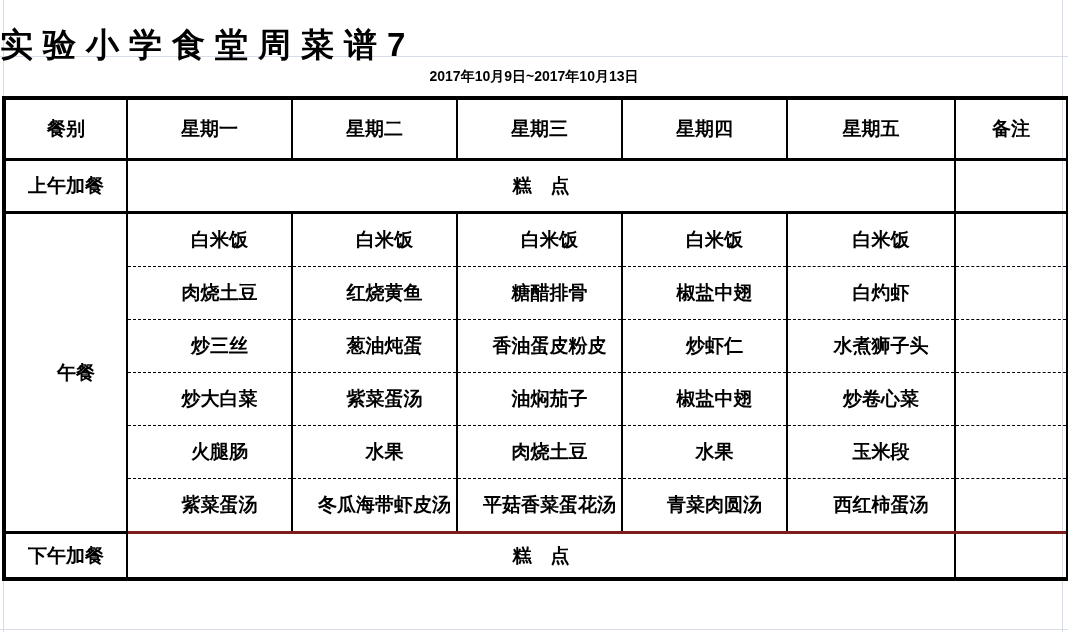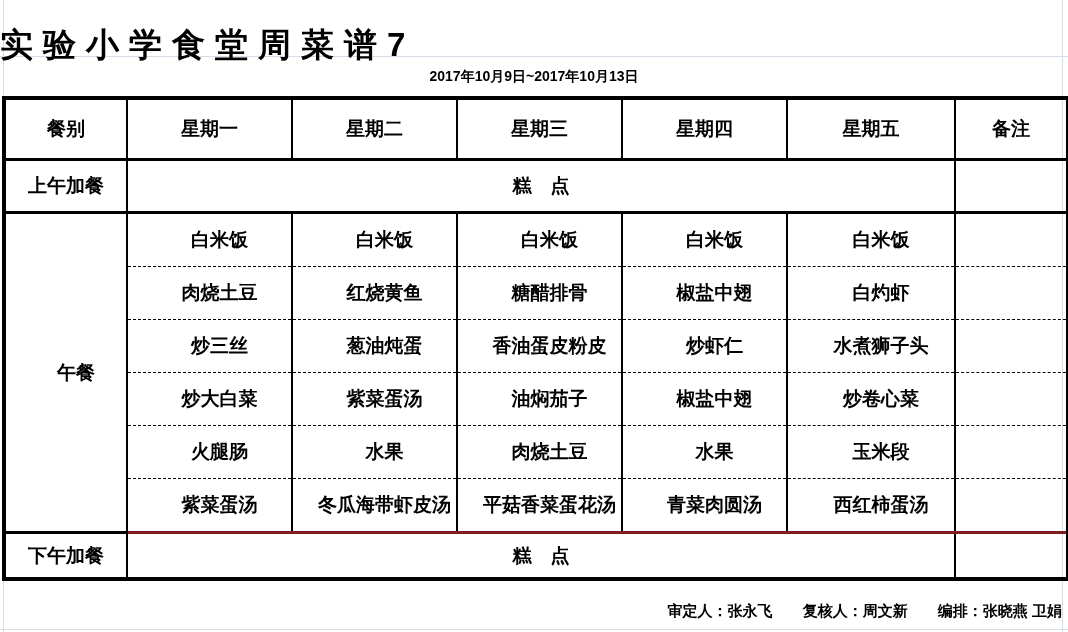--- a/index.html
+++ b/index.html
@@ -189,19 +189,14 @@
       </tr>
 
       <tr class="snack-row-bottom">
         <td>下午加餐</td>
         <td colspan="5">糕　点</td>
         <td></td>
       </tr>
     </tbody>
   </table>
 
-  <div class="footer">
-    <span>审定人：张永飞</span>
-    <span>复核人：周文新</span>
-    <span>编排：张晓燕 卫娟</span>
-  </div>
 
 </div>
 
 </body></html>

